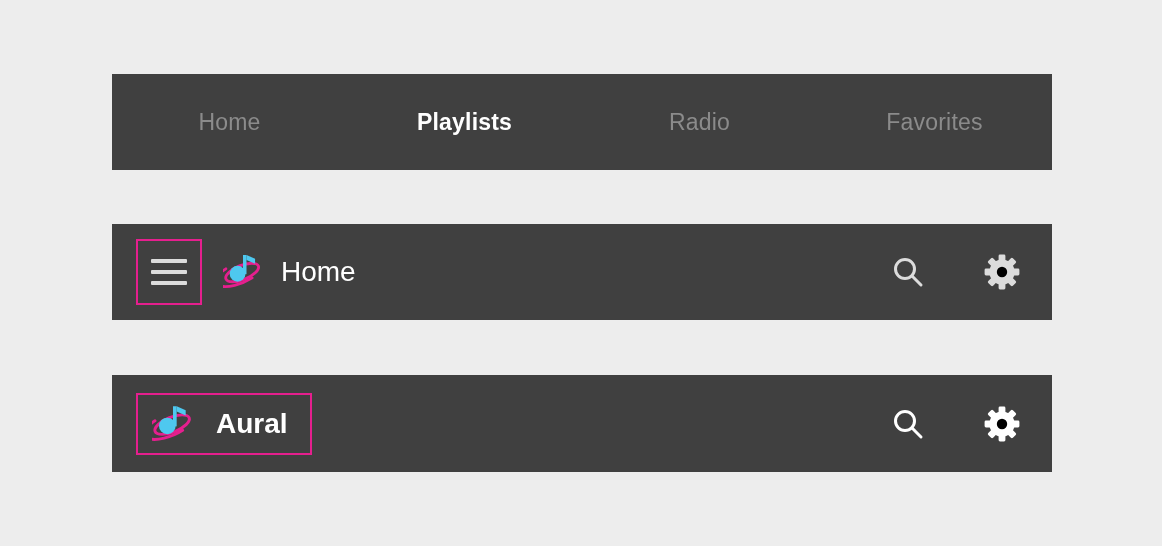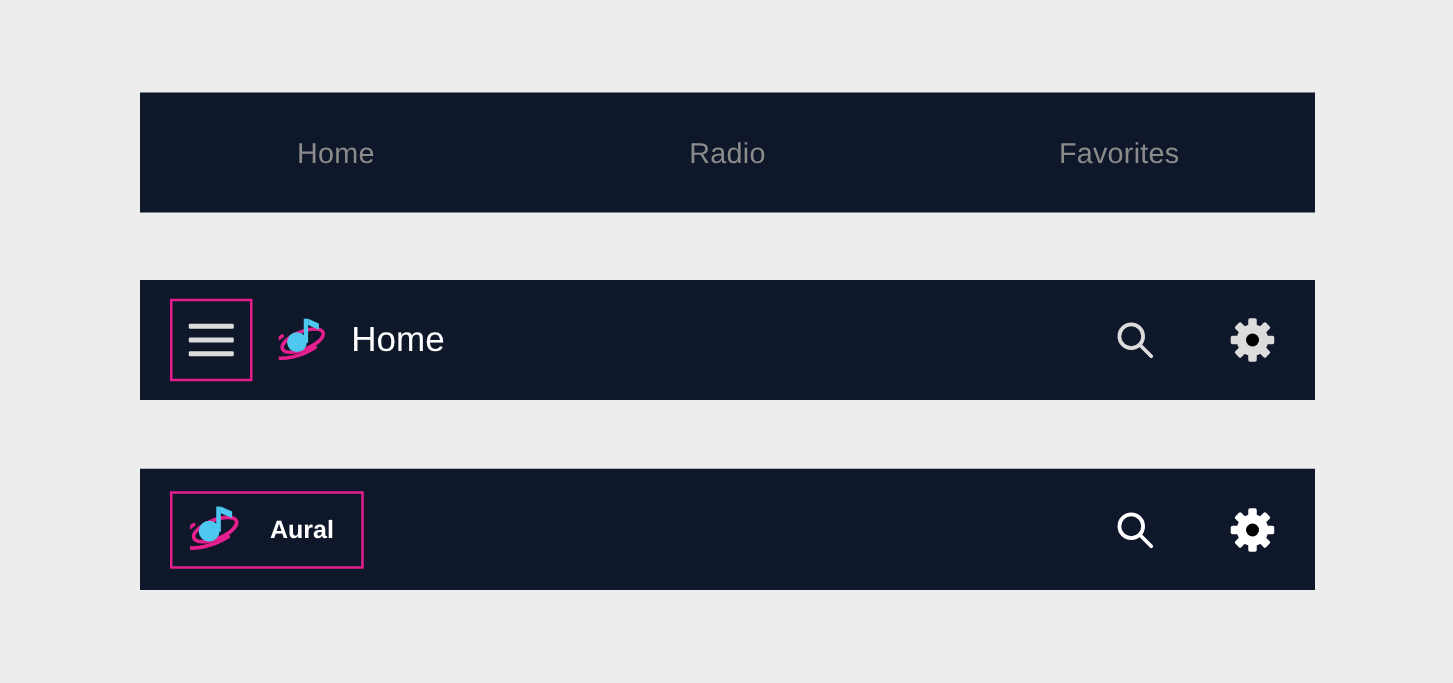--- a/index.html
+++ b/index.html
@@ -18,21 +18,21 @@
   .app-root {
     position: absolute;
     inset: 0;
   }
 
   
   .bar {
     position: absolute;
     left: 112px;
     width: 940px;
-    background: #0f172a;
+    background: #404040;
     box-sizing: border-box;
   }
 
   
   #tab-bar {
     top: 74px;
     height: 96px;
     display: flex;
     align-items: center;
   }
@@ -119,33 +119,34 @@
   .brand-box {
     border: 2px solid #e51f8e;
     box-sizing: border-box;
     height: 62px;
     display: flex;
     align-items: center;
     padding: 0 22px 0 14px;
     flex: 0 0 auto;
   }
   .brand-box .toolbar-title {
-    font-size: 20px;
+    font-size: 28px;
     font-weight: bold;
     margin-left: 22px;
   }
   #toolbar-aural .icon-btn + .icon-btn { margin-left: 46px; }
 </style>
 </head>
 <body>
 
 <div class="app-root">
 
   <div class="bar" id="tab-bar">
     <div class="tab">Home</div>
+    <div class="tab active">Playlists</div>
     <div class="tab">Radio</div>
     <div class="tab">Favorites</div>
   </div>
 
   <div class="bar" id="toolbar-home">
 
     <div class="menu-box">
       <span class="menu-line"></span>
       <span class="menu-line"></span>
       <span class="menu-line"></span>

